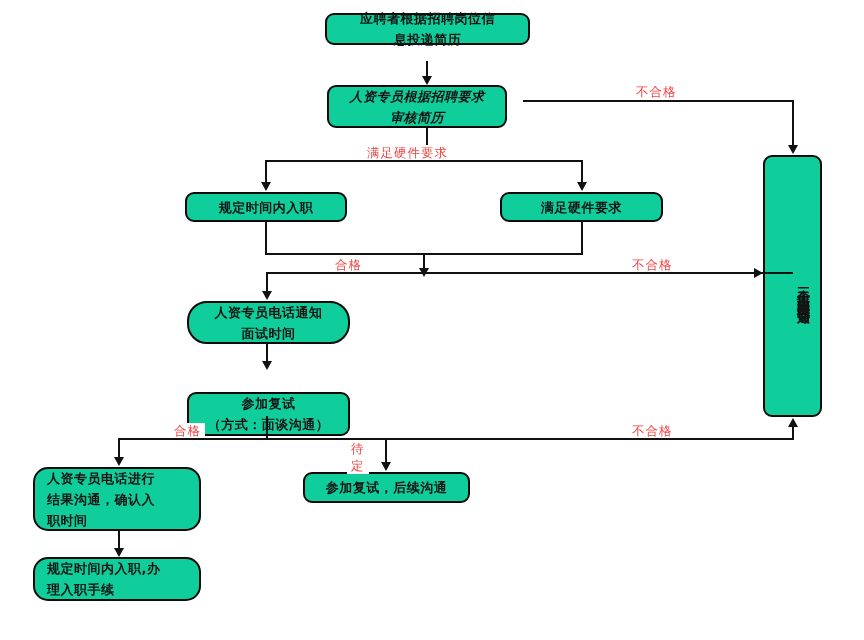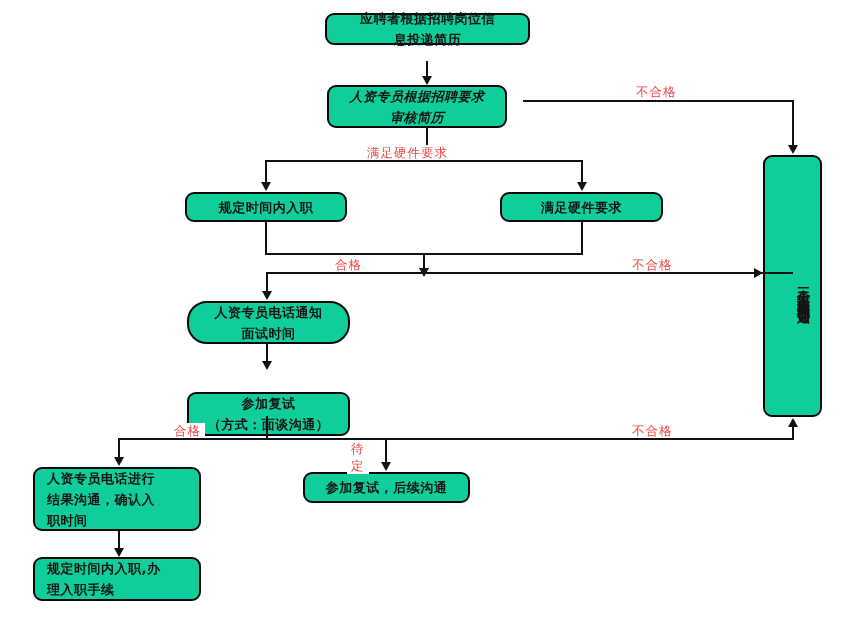--- a/index.html
+++ b/index.html
@@ -33,20 +33,21 @@
     align-items: center;
     justify-content: center;
     text-align: center;
     padding: 2px 6px;
     white-space: pre-line;
   }
   .node.left-text {
     justify-content: flex-start;
     text-align: left;
     padding-left: 12px;
+    border-radius: 15px;
   }
   .node.vert {
     writing-mode: vertical-rl;
     text-orientation: upright;
     letter-spacing: 2px;
     line-height: 22px;
     align-items: flex-start;
     justify-content: center;
     padding-top: 10px;
   }

